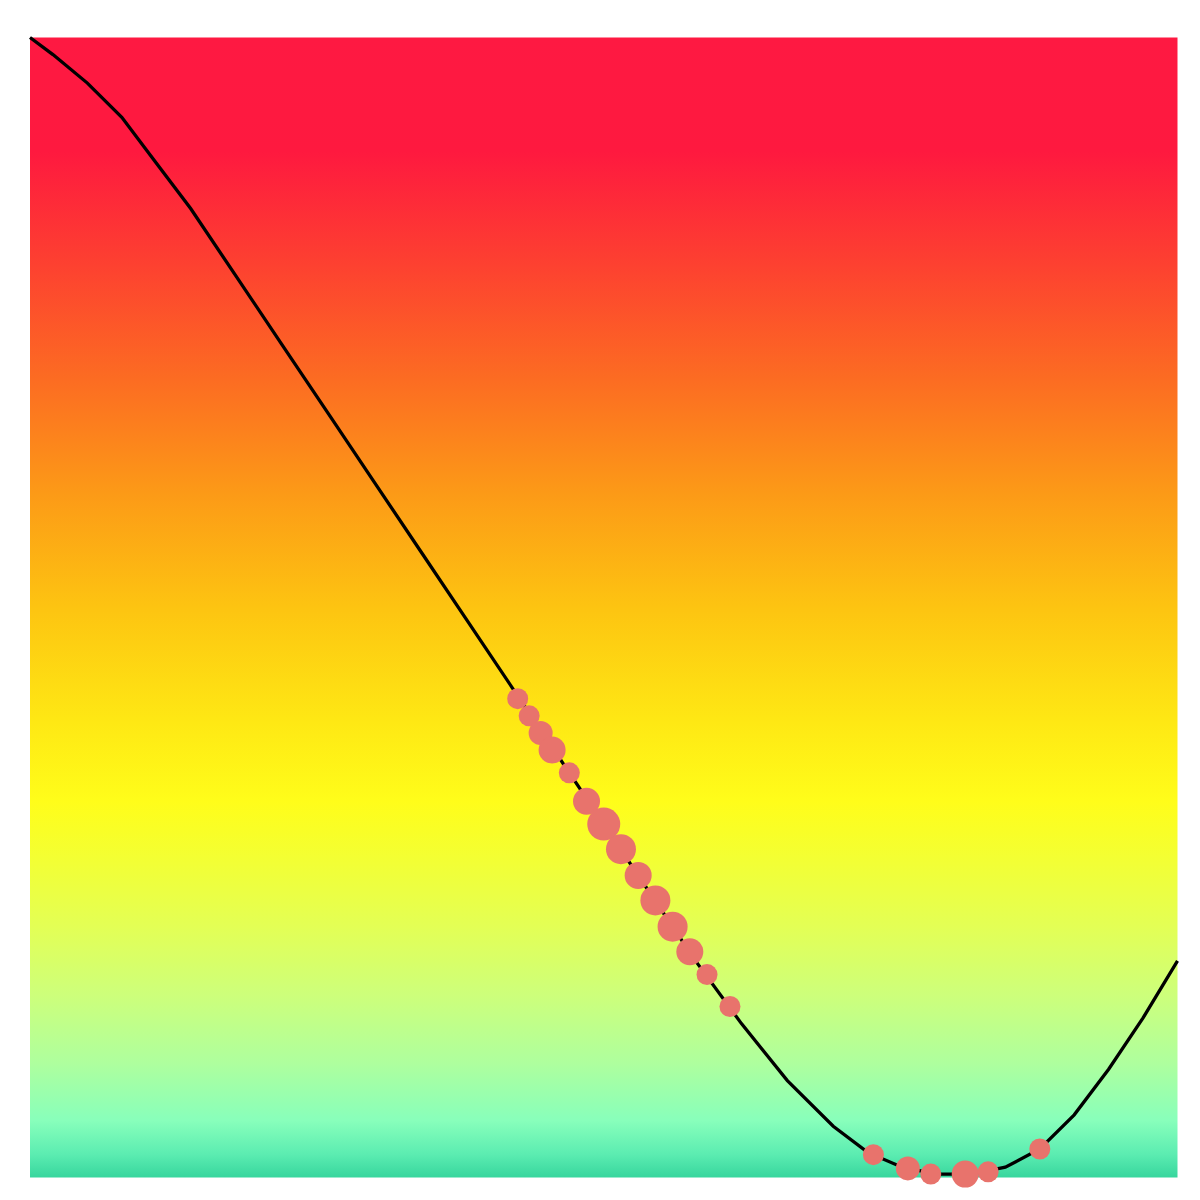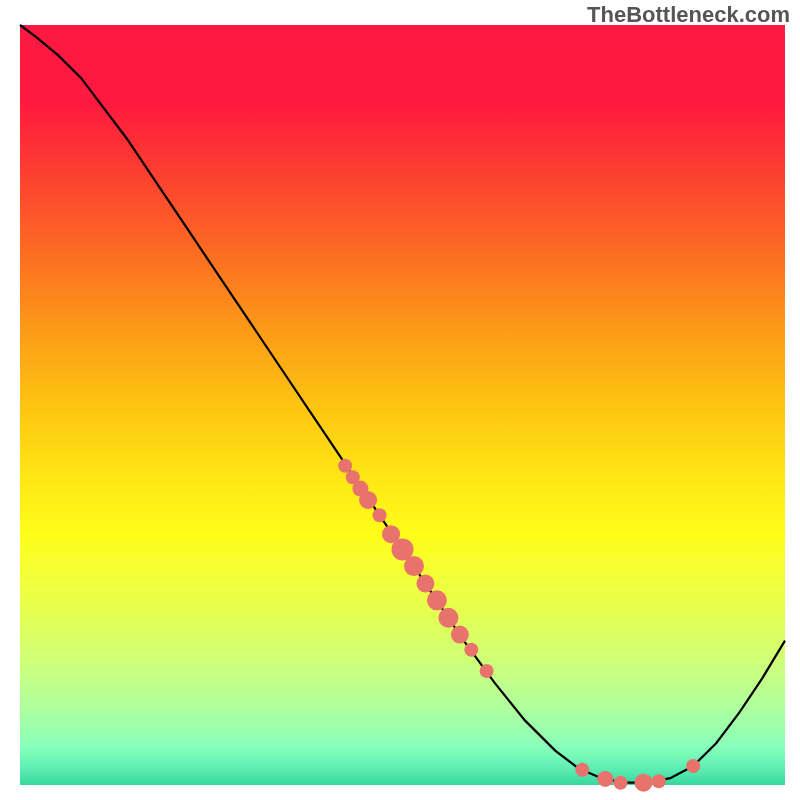--- a/index.html
+++ b/index.html
@@ -22,21 +22,20 @@
 svg.plot {
   position: absolute;
   top: 0;
   left: 0;
 }
 </style>
 </head>
 <body>
 
 <div class="chart-container">
-  <div class="attribution">TheBottleneck.com</div>
   <svg class="plot" width="800" height="800" viewBox="0 0 800 800">
     <defs>
       <linearGradient id="bg-grad" x1="0" y1="0" x2="0" y2="1">
           <stop offset="0%" stop-color="#fe1942"></stop>
           <stop offset="10%" stop-color="#fe193f"></stop>
           <stop offset="20%" stop-color="#fd4130"></stop>
           <stop offset="30%" stop-color="#fc6c22"></stop>
           <stop offset="40%" stop-color="#fc9a17"></stop>
           <stop offset="50%" stop-color="#fdc411"></stop>
           <stop offset="60%" stop-color="#fee814"></stop>

